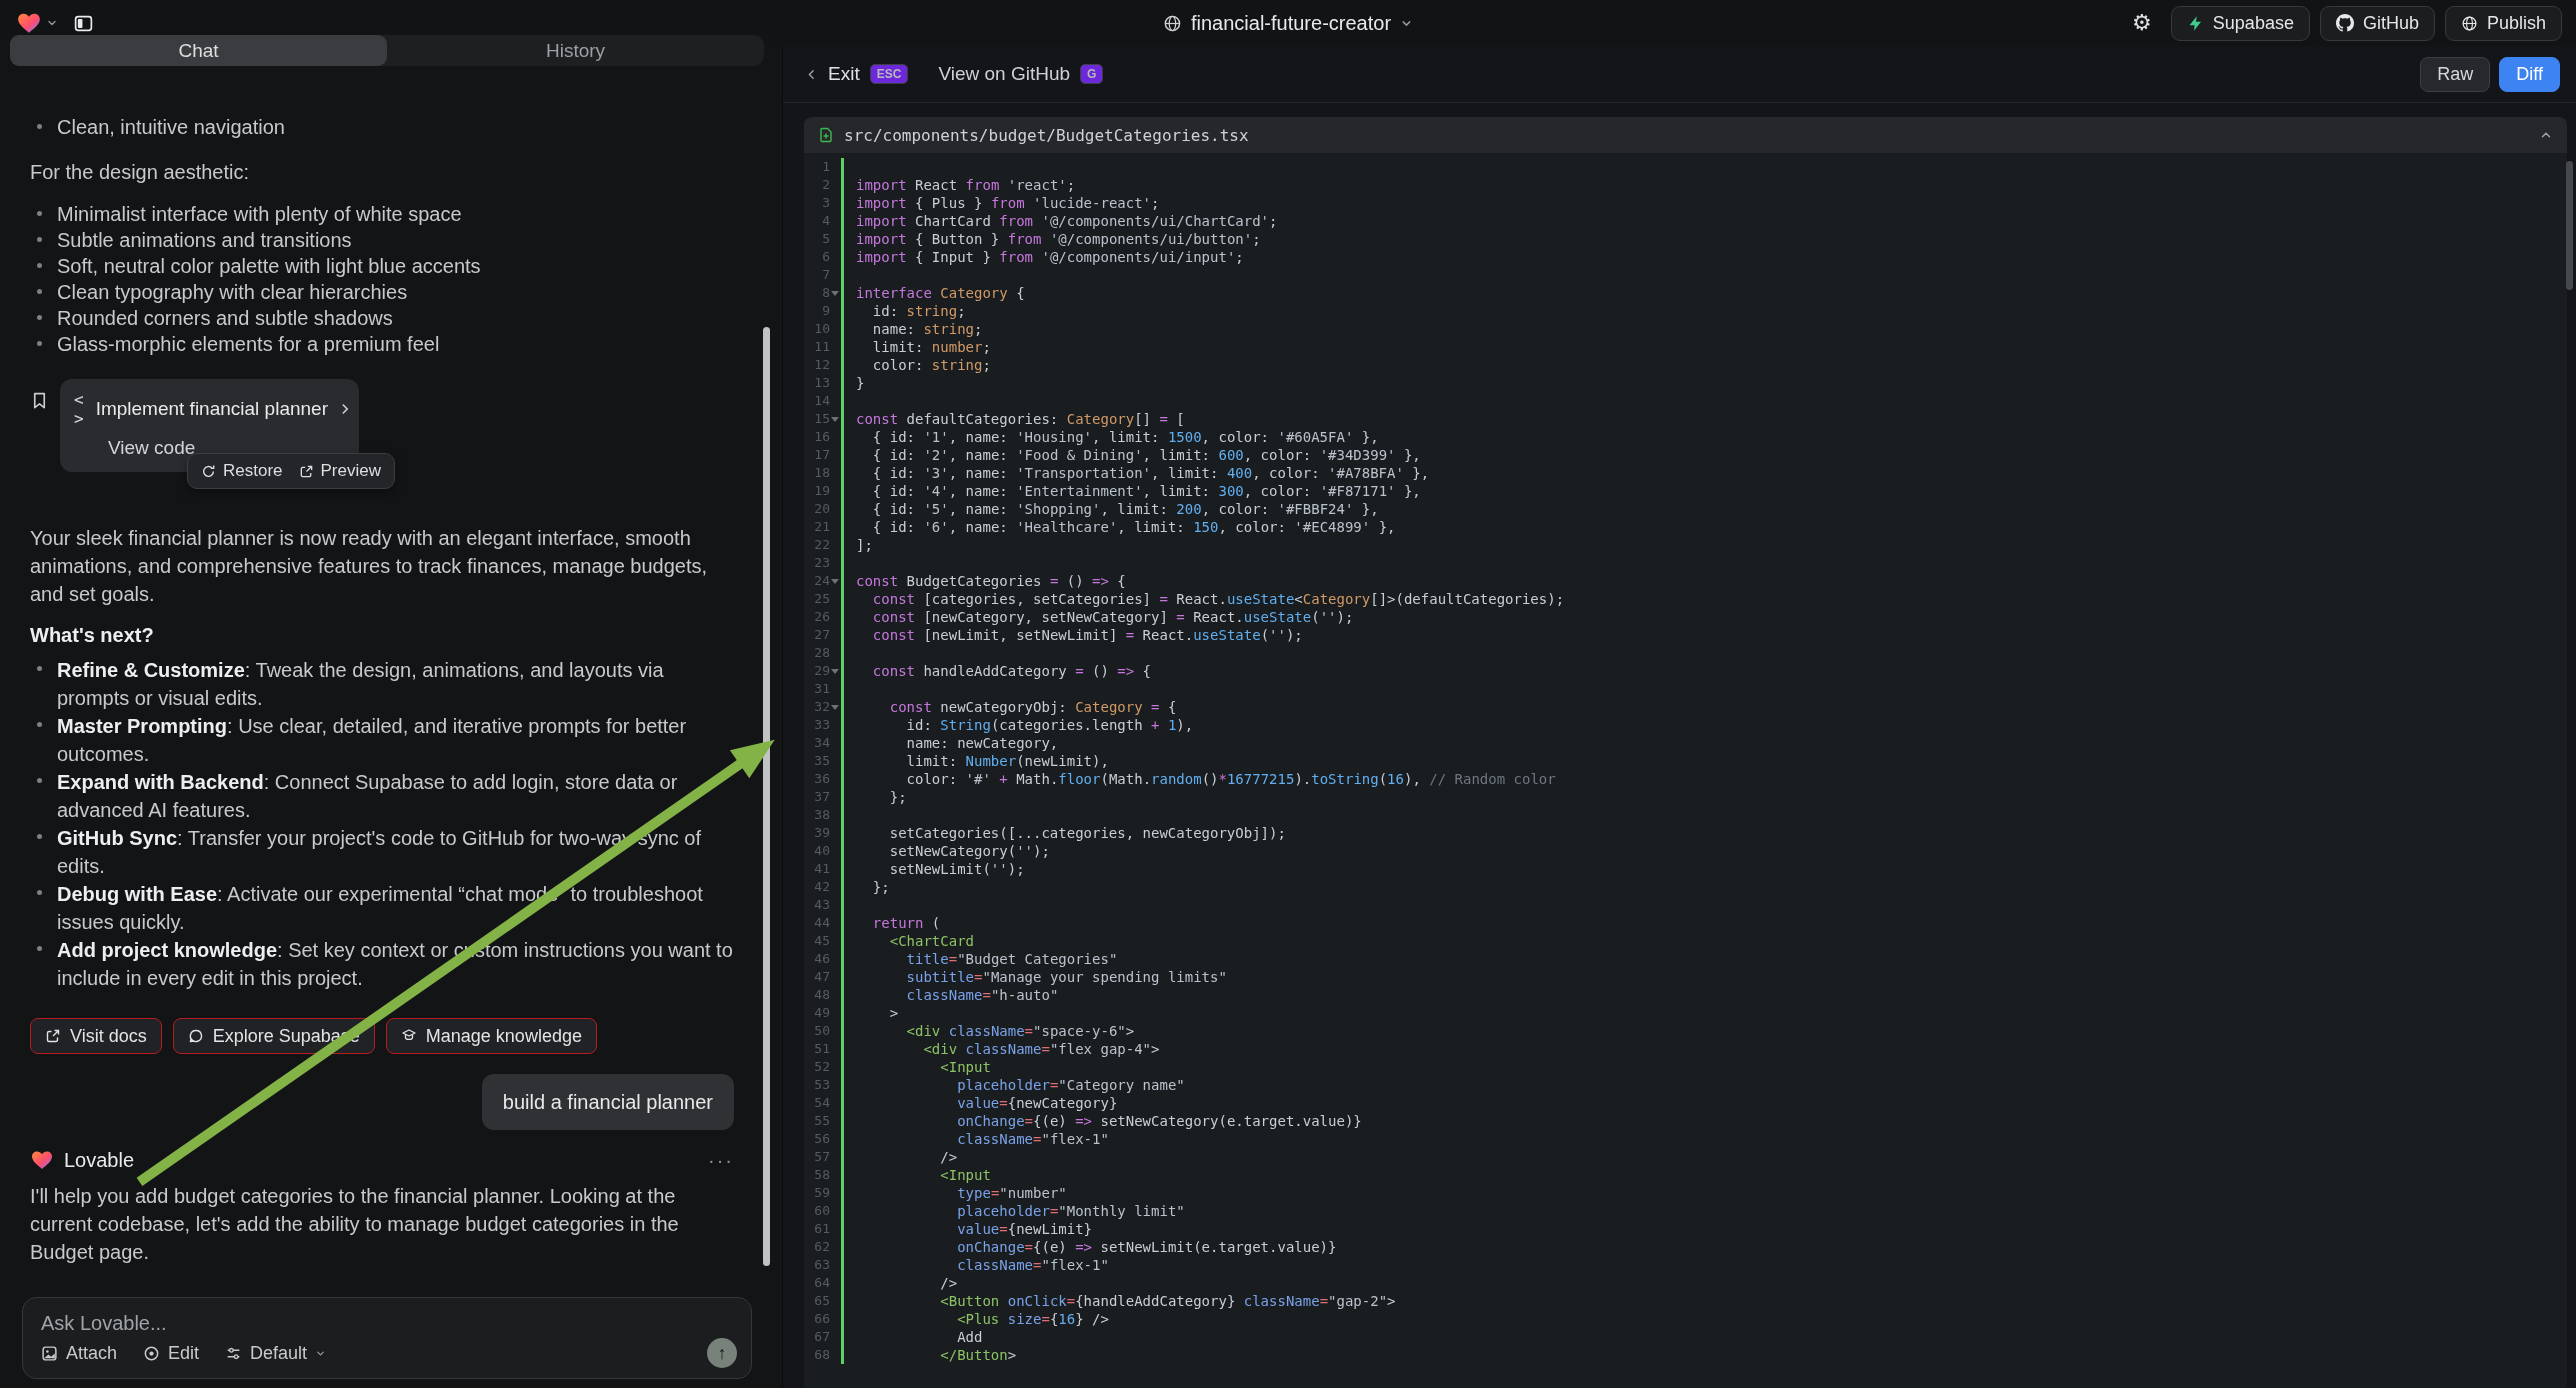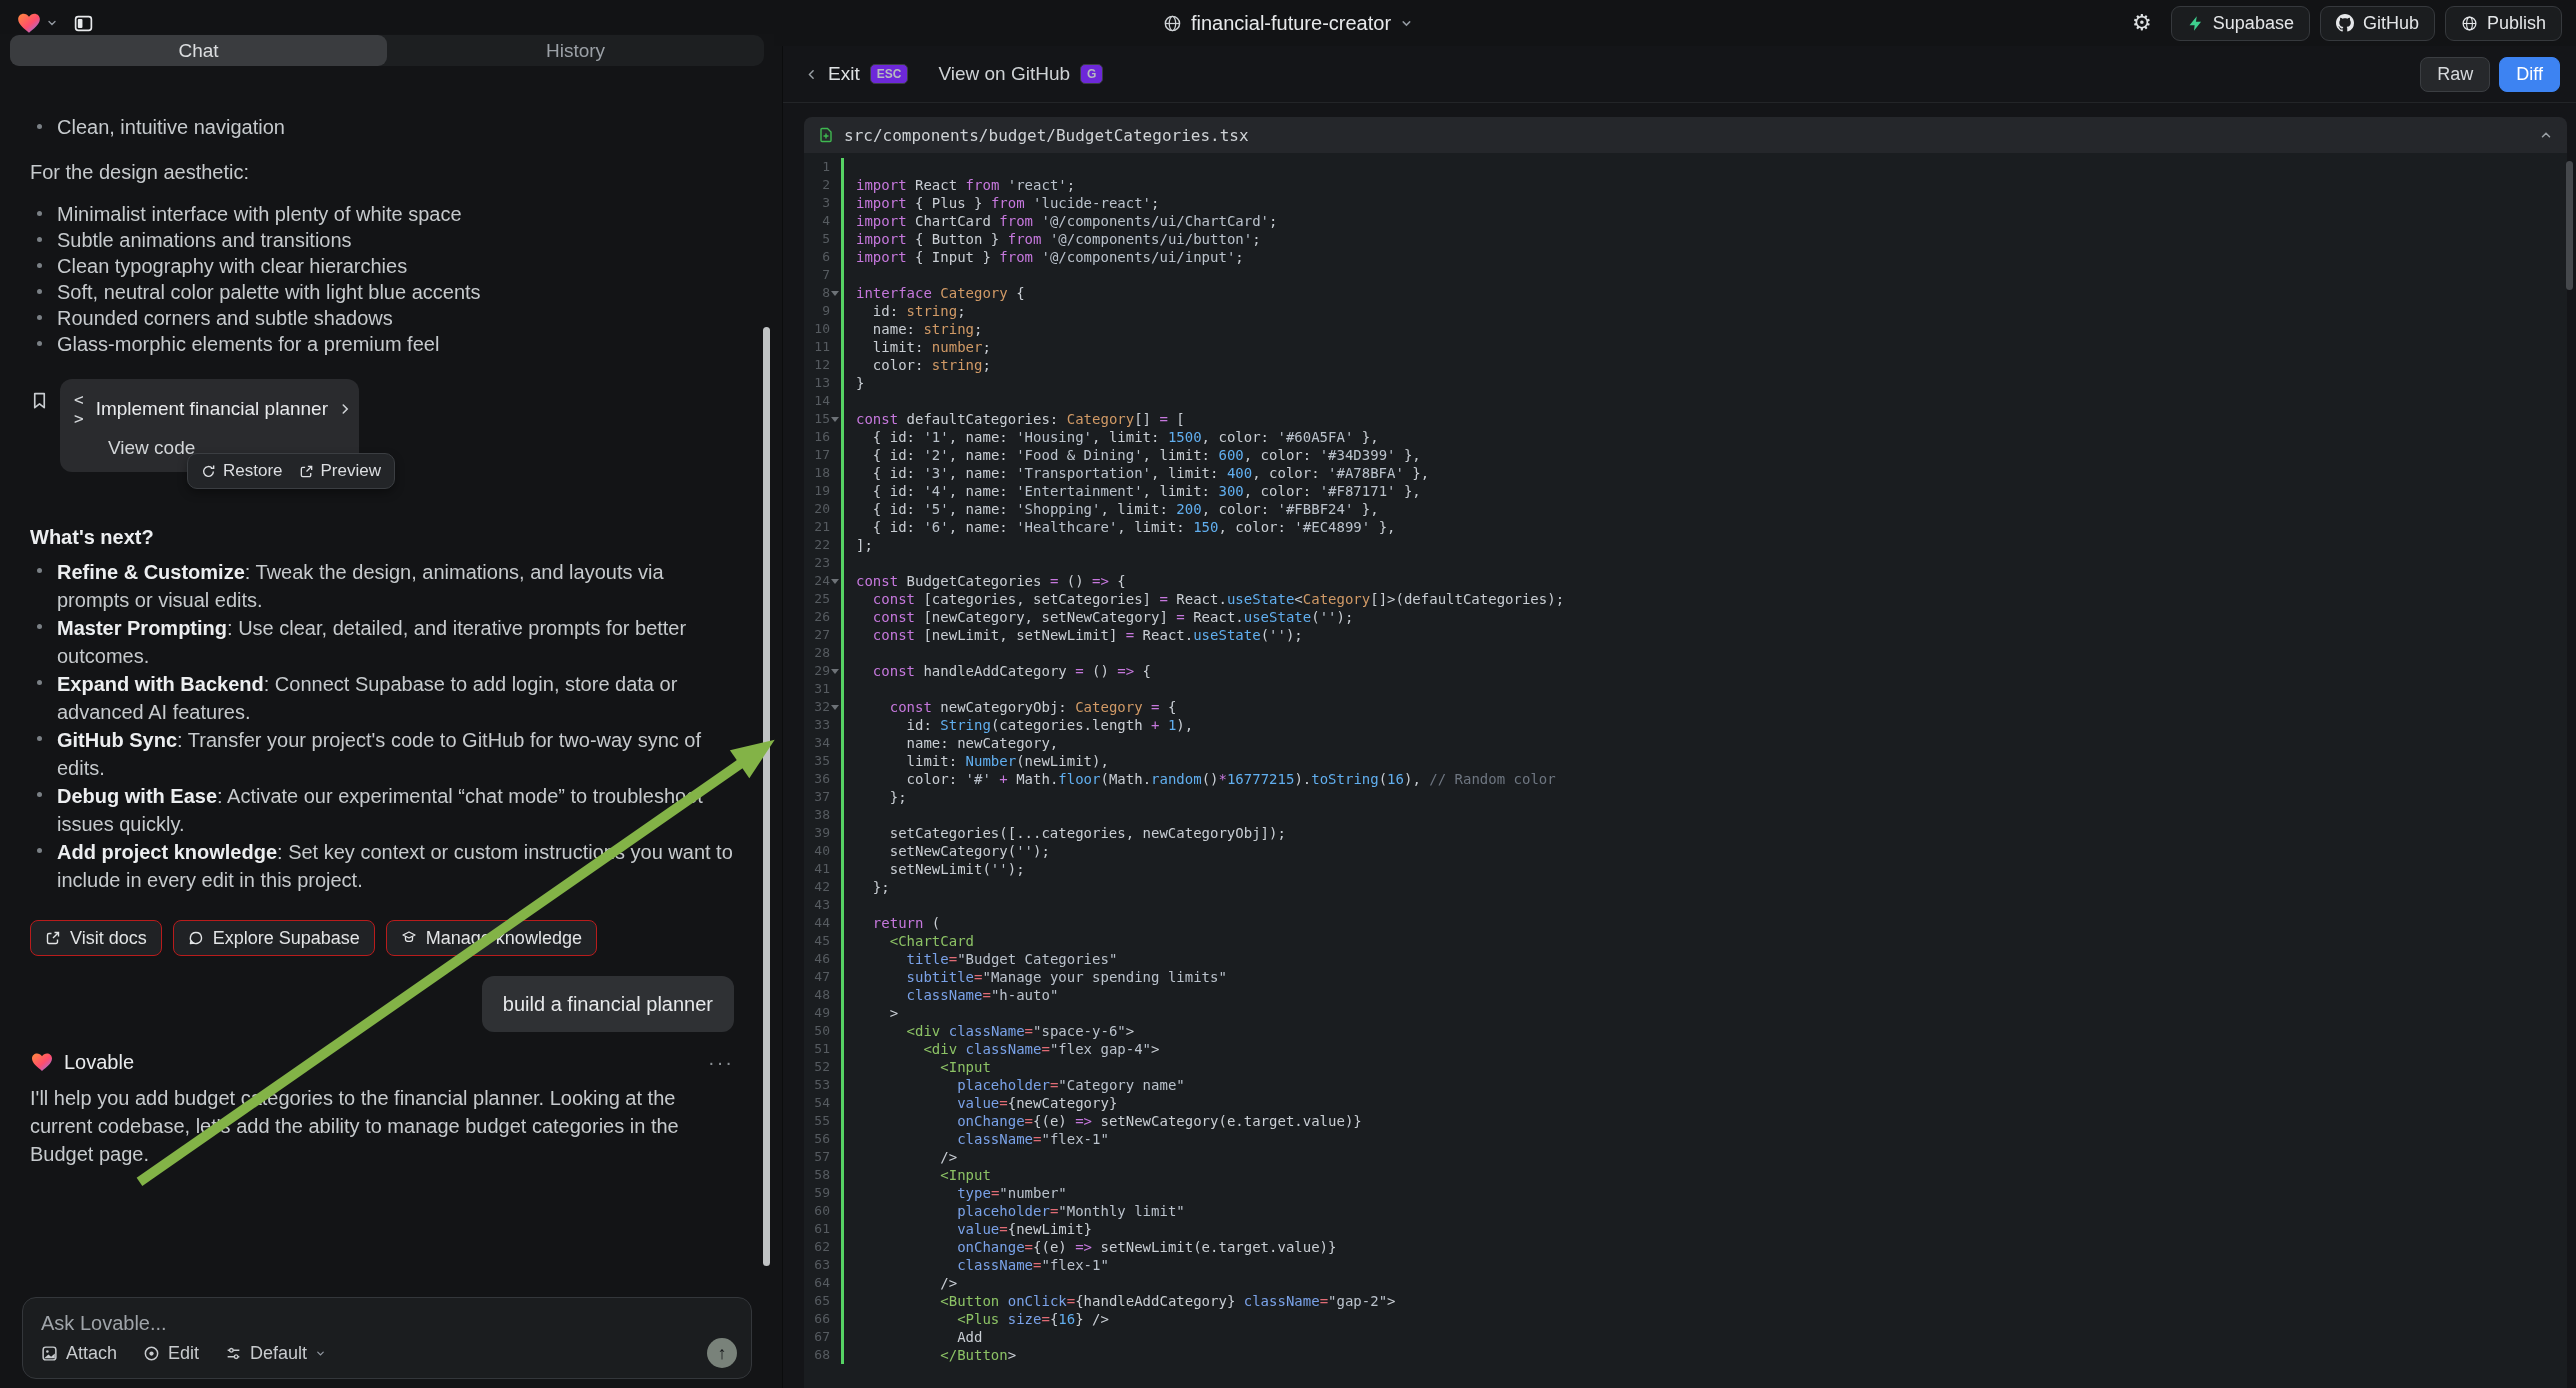--- a/index.html
+++ b/index.html
@@ -179,22 +179,22 @@
 
       <ul class="chat-list">
         <li>Clean, intuitive navigation</li>
       </ul>
 
       <p class="p-std mt18">For the design aesthetic:</p>
 
       <ul class="chat-list mt15">
           <li>Minimalist interface with plenty of white space</li>
           <li>Subtle animations and transitions</li>
+          <li>Soft, neutral color palette with light blue accents</li>
           <li>Clean typography with clear hierarchies</li>
-          <li>Soft, neutral color palette with light blue accents</li>
           <li>Rounded corners and subtle shadows</li>
           <li>Glass-morphic elements for a premium feel</li>
         </ul>
 
       <div class="version-row">
         <span class="bm">
           <svg width="19" height="19" viewBox="0 0 16 16">
               <path d="M4 2.2h8V14L8 10.9 4 14z" fill="none" stroke="currentColor" stroke-width="1.4" stroke-linejoin="round"></path>
             </svg>
         </span>
@@ -225,20 +225,21 @@
                     <path d="M6.5 3.5H4A1.5 1.5 0 0 0 2.5 5v7A1.5 1.5 0 0 0 4 13.5h7A1.5 1.5 0 0 0 12.5 12V9.5" fill="none" stroke="currentColor" stroke-width="1.4"></path>
                     <path d="M9.5 2.5h4v4M13.3 2.7 8 8" fill="none" stroke="currentColor" stroke-width="1.4"></path>
                   </svg>
               </span>
               <span>Preview</span>
             </span>
           </div>
         </div>
       </div>
 
+      <p class="p-std">Your sleek financial planner is now ready with an elegant interface, smooth animations, and comprehensive features to track finances, manage budgets, and set goals.</p>
 
       <p class="h-std mt14">What's next?</p>
 
       <ul class="chat-list next-list mt8">
           <li><span class="bold-lead">Refine &amp; Customize</span><span>: Tweak the design, animations, and layouts via prompts or visual edits.</span></li>
           <li><span class="bold-lead">Master Prompting</span><span>: Use clear, detailed, and iterative prompts for better outcomes.</span></li>
           <li><span class="bold-lead">Expand with Backend</span><span>: Connect Supabase to add login, store data or advanced AI features.</span></li>
           <li><span class="bold-lead">GitHub Sync</span><span>: Transfer your project's code to GitHub for two-way sync of edits.</span></li>
           <li><span class="bold-lead">Debug with Ease</span><span>: Activate our experimental “chat mode” to troubleshoot issues quickly.</span></li>
           <li><span class="bold-lead">Add project knowledge</span><span>: Set key context or custom instructions you want to include in every edit in this project.</span></li>

